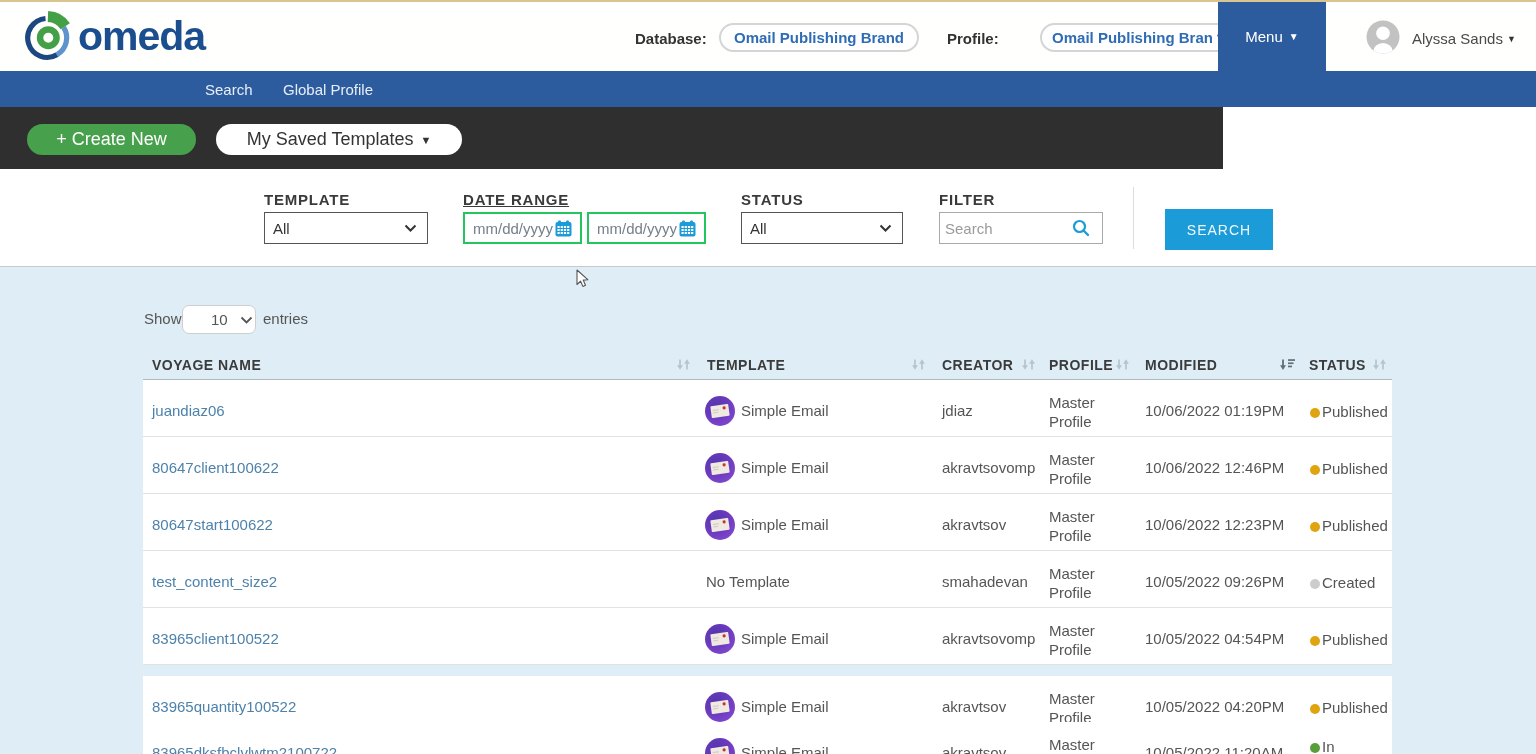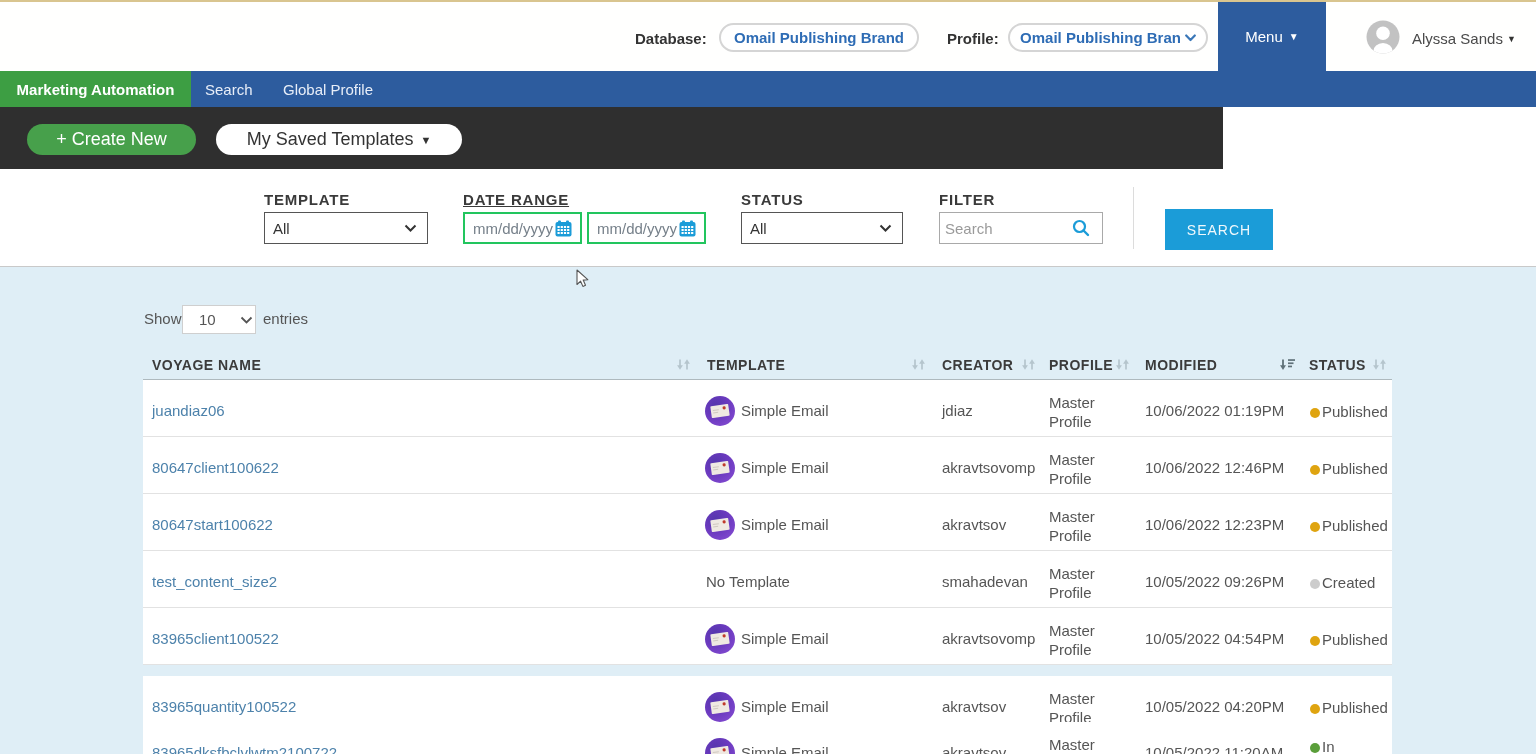--- a/index.html
+++ b/index.html
@@ -74,44 +74,54 @@
 .modified { left:1002px; top:22px; }
 .dot { position:absolute; left:1167px; top:28px; width:10px; height:10px; border-radius:50%; }
 .status { left:1179px; top:23px; }
 </style>
 </head>
 <body>
 <div id="page">
   <div id="topstrip" class="abs"></div>
 
   <div id="header" class="abs">
+    <div id="logo" class="abs">
+      <svg width="186" height="56" viewBox="0 0 186 56">
+        <g>
+          <path d="M 39.55 21.28 A 19.5 19.5 0 0 1 32.95 48.79" fill="none" stroke="#5e93cc" stroke-width="5.2"></path>
+          <path d="M 32.95 48.79 A 19.5 19.5 0 1 1 21.5 12.47" fill="none" stroke="#1c4882" stroke-width="5.2"></path>
+          <circle cx="24.3" cy="31.7" r="8.25" fill="none" stroke="#43a047" stroke-width="6.5"></circle>
+          <path d="M 24.14 4.92 A 27 27 0 0 1 45.84 17.2 L 36.62 23.19 A 16 16 0 0 0 23.76 15.91 Z" fill="#43a047"></path>
+        </g>
+        <text x="54" y="44" font-family="Liberation Sans, sans-serif" font-size="41" font-weight="bold" fill="#1b4e8e" letter-spacing="-1">omeda</text>
+      </svg>
+    </div>
     <div class="abs hdrlabel" style="left:635px;">Database:</div>
     <div class="abs pill" style="left:719px; width:200px;">Omail Publishing Brand</div>
     <div class="abs hdrlabel" style="left:947px;">Profile:</div>
-    <div class="abs pill" style="left:1008px; width:200px;">Omail Publishing Bran<svg style="margin-left:4px;" width="11" height="8" viewBox="0 0 11 8">
+    <div class="abs pill" style="left:1040px; width:200px;">Omail Publishing Bran<svg style="margin-left:4px;" width="11" height="8" viewBox="0 0 11 8">
           <path d="M1.2 1.5 L5.5 6 L9.8 1.5" stroke="#3a77b8" stroke-width="2.2" fill="none" stroke-linecap="round" stroke-linejoin="round"></path>
         </svg></div>
     <div id="menu" class="abs">Menu <span style="font-size:10px; margin-left:6px;">▼</span></div>
     <svg class="abs" style="left:1366px; top:18px;" width="34" height="34" viewBox="0 0 34 34">
       <defs>
           <clipPath id="avclip">
             <circle cx="17" cy="17" r="16.5"></circle>
           </clipPath>
         </defs>
       <circle cx="17" cy="17" r="16.5" fill="#c2c2c2"></circle>
       <g clip-path="url(#avclip)">
         <circle cx="17" cy="13.2" r="6.8" fill="#fff"></circle>
         <ellipse cx="17" cy="31.5" rx="9.8" ry="8.6" fill="#fff"></ellipse>
       </g>
     </svg>
     <div id="uname" class="abs">Alyssa Sands<span style="font-size:9px; color:#333; margin-left:4px; position:relative; top:-2px;">▼</span></div>
   </div>
 
   <div id="nav" class="abs">
-    <div id="navgreen" class="abs">Marketing Automation</div>
     <div class="abs navitem" style="left:205px;">Search</div>
     <div class="abs navitem" style="left:283px;">Global Profile</div>
   </div>
 
   <div id="toolbar" class="abs">
     <div id="btn-create" class="abs">+ Create New</div>
     <div id="btn-saved" class="abs">My Saved Templates <span style="font-size:11px; margin-left:7px;">▼</span></div>
     <svg class="abs" style="left:1438px; top:21px;" width="22" height="22" viewBox="0 0 22 22">
       <circle cx="11" cy="11" r="8.2" fill="none" stroke="#fff" stroke-width="2.4"></circle>
       <circle cx="11" cy="11" r="3.4" fill="#fff"></circle>
@@ -182,21 +192,21 @@
         <circle cx="7.5" cy="7.5" r="5.5" fill="none" stroke="#1b9cd8" stroke-width="2.2"></circle>
         <line x1="11.5" y1="11.5" x2="16" y2="16" stroke="#1b9cd8" stroke-width="2.4" stroke-linecap="round"></line>
       </svg>
     </div>
     <div id="fdivider" class="abs"></div>
     <div id="btn-search" class="abs">SEARCH</div>
   </div>
 
   <div id="content" class="abs">
     <div id="showrow" class="abs">Show</div>
-    <select id="showsel" class="abs fctl" style="padding:0 10px 0 16px; -webkit-appearance:none; appearance:none;"><option>10</option></select>
+    <select id="showsel" class="abs fctl" style="padding:0 10px 0 28px; -webkit-appearance:none; appearance:none;border-radius:7px;"><option>10</option></select>
     <svg class="abs selarrow" style="left:240px; top:49px;" width="13" height="9" viewBox="0 0 13 9">
         <path d="M1.5 1.5 L6.5 6.5 L11.5 1.5" stroke="#555" stroke-width="1.8" fill="none"></path>
       </svg>
     <div class="abs" style="left:263px; top:43px; font-size:15px; color:#555;">entries</div>
 
     <div class="abs th" style="left:152px;">VOYAGE NAME</div>
     <svg class="abs" style="left:676px; top:91px;" width="15" height="13" viewBox="0 0 15 13">
         <g stroke="#b5c5cd" stroke-width="1.7" fill="#b5c5cd">
           <line x1="4" y1="1.5" x2="4" y2="9"></line>
           <path d="M1.1 7.2 L4 11.8 L6.9 7.2 Z" stroke="none"></path>

